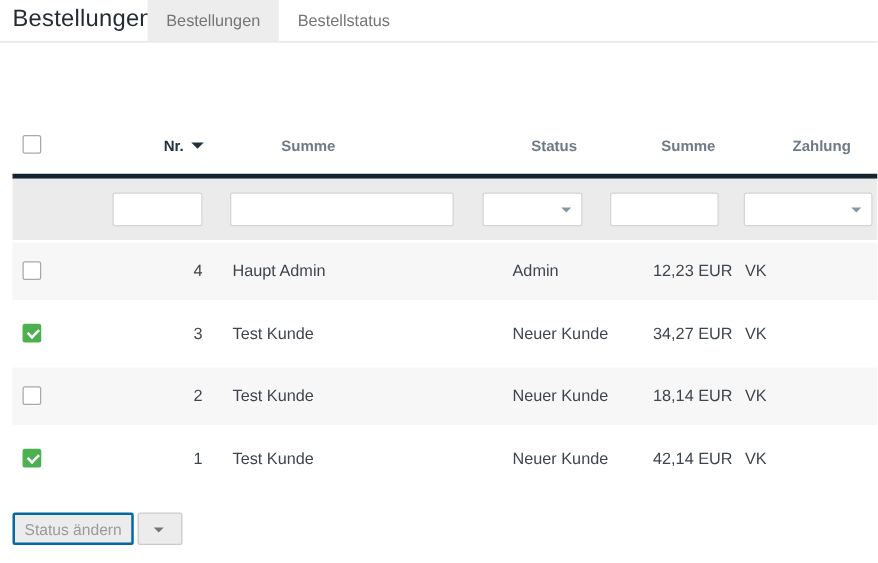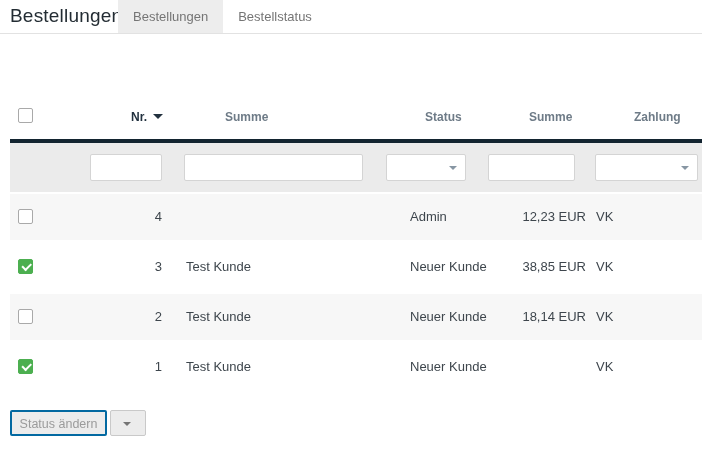--- a/index.html
+++ b/index.html
@@ -109,48 +109,50 @@
       </div>
     <input class="f-box f-summe" value="" style="">
     <div class="f-box f-zahlung f-select">
         <span class="select-caret"></span>
       </div>
   </div>
 
   <div class="row shaded">
     <span class="checkbox"></span>
     <span class="cell c-nr">4</span>
+    <span class="cell c-kunde">Haupt Admin</span>
     <span class="cell c-gruppe">Admin</span>
     <span class="cell c-summe">12,23 EUR</span>
     <span class="cell c-zahlung">VK</span>
   </div>
 
   <div class="row">
     <span class="checkbox checked"></span>
     <span class="cell c-nr">3</span>
     <span class="cell c-kunde">Test Kunde</span>
     <span class="cell c-gruppe">Neuer Kunde</span>
-    <span class="cell c-summe">38,85 EUR</span>
+    <span class="cell c-summe">34,27 EUR</span>
     <span class="cell c-zahlung">VK</span>
   </div>
 
   <div class="row shaded">
     <span class="checkbox"></span>
     <span class="cell c-nr">2</span>
     <span class="cell c-kunde">Test Kunde</span>
     <span class="cell c-gruppe">Neuer Kunde</span>
     <span class="cell c-summe">18,14 EUR</span>
     <span class="cell c-zahlung">VK</span>
   </div>
 
   <div class="row">
     <span class="checkbox checked"></span>
     <span class="cell c-nr">1</span>
     <span class="cell c-kunde">Test Kunde</span>
     <span class="cell c-gruppe">Neuer Kunde</span>
+    <span class="cell c-summe">42,14 EUR</span>
     <span class="cell c-zahlung">VK</span>
   </div>
 
 </div>
 
 <div class="btn-main">Status ändern</div>
 <div class="btn-caret">
   <span class="select-caret"></span>
 </div>
 

